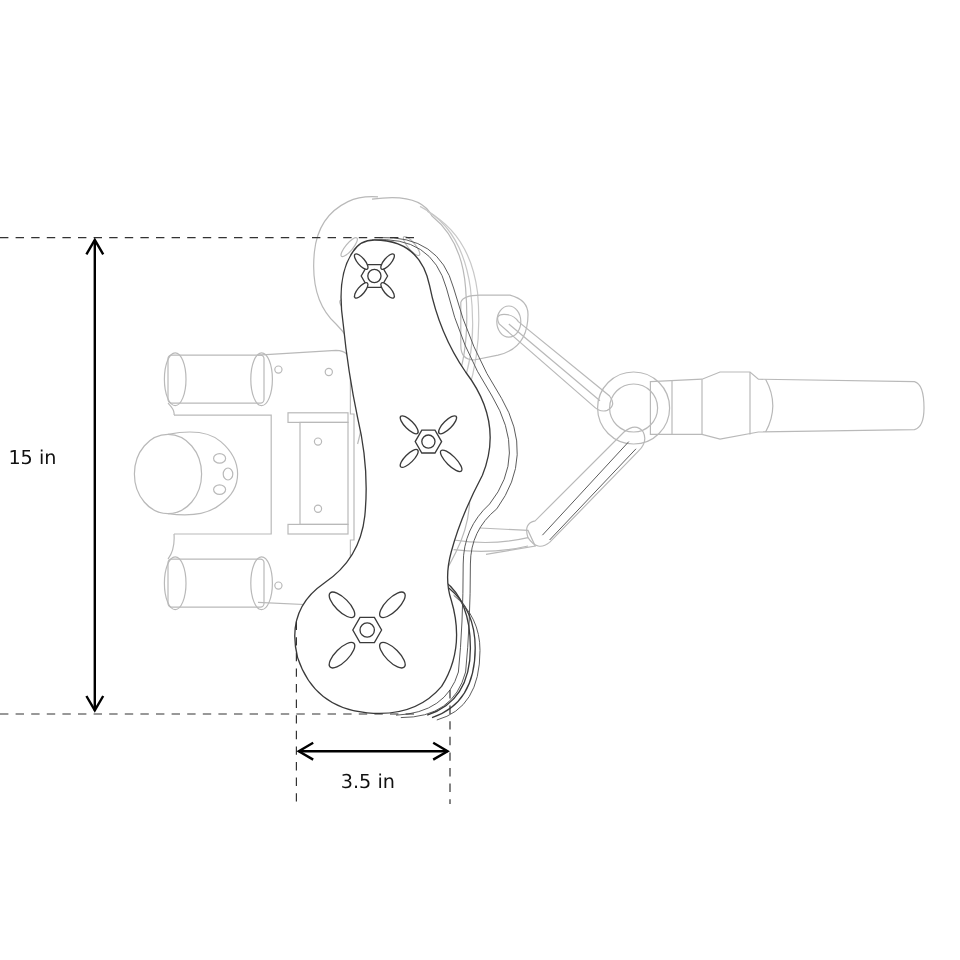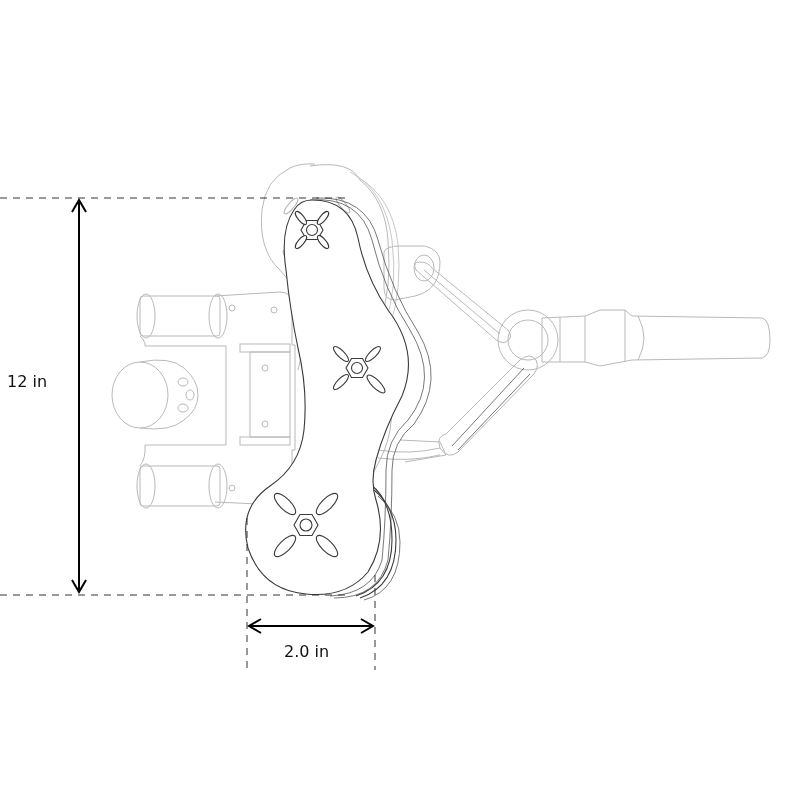--- a/index.html
+++ b/index.html
@@ -167,15 +167,15 @@
 
   <g>
     <line class="dash" x1="247" y1="518" x2="247" y2="670"></line>
     <line class="dash" x1="375" y1="575" x2="375" y2="670"></line>
     <line class="arrow" x1="249" y1="626" x2="373" y2="626"></line>
     <polyline class="arrow" points="261,619 249,626 261,633"></polyline>
     <polyline class="arrow" points="361,619 373,626 361,633"></polyline>
   </g>
 </svg>
 
-<div id="lbl-height" class="dim-label">12 in</div>
-<div id="lbl-width" class="dim-label">2.0 in</div>
+<div id="lbl-height" class="dim-label">15 in</div>
+<div id="lbl-width" class="dim-label">3.5 in</div>
 </div>
 
 </body></html>

